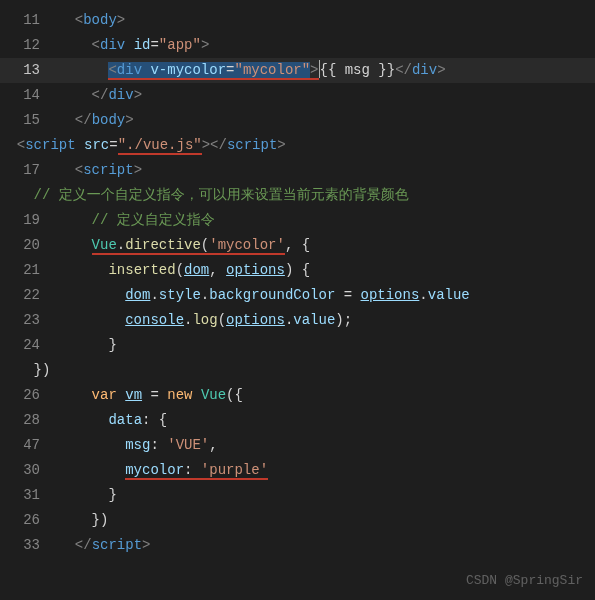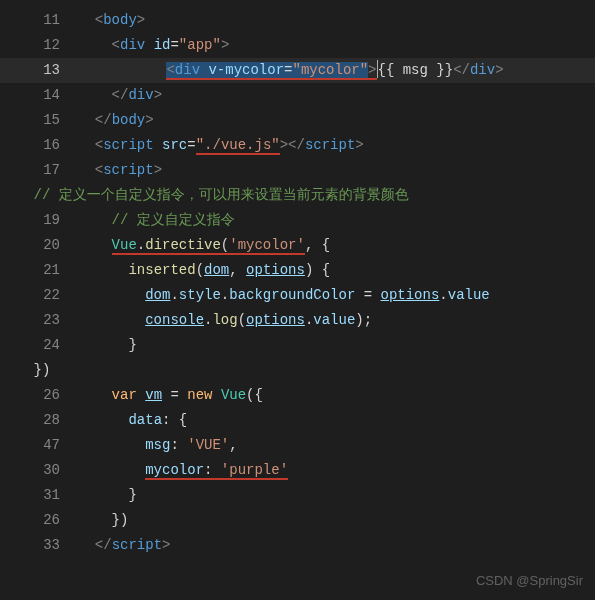--- a/index.html
+++ b/index.html
@@ -22,25 +22,23 @@
     height: 25px;
     line-height: 25px;
     white-space: pre;
   }
   .gutter {
     width: 40px;
     text-align: right;
     color: #858585;
     padding-right: 18px;
     user-select: none;
-    padding-left: 20px;
   }
   .current-line {
     background: #2a2a2a;
-    gap: 38px;
   }
   .current-line .gutter {
     color: #c6c6c6;
   }
   .code {
     flex: 1;
   }
   .tag { color: #808080; }
   .tagname { color: #569cd6; }
   .attr { color: #9cdcfe; }
@@ -67,21 +65,21 @@
     border-bottom: 2px solid #c0392b;
   }
   .underline-red-sm {
     border-bottom: 2px solid #c0392b;
   }
   .watermark {
     position: absolute;
     right: 12px;
     bottom: 12px;
     color: rgba(220,220,220,0.35);
-    font-family: Liberation Sans, sans-serif;
+    font-family: Liberation Mono, monospace;
     font-size: 13px;
   }
 </style>
 </head>
 <body>
 
 <div class="editor">
 
   <div class="line">
     <div class="gutter">11</div>
@@ -102,21 +100,20 @@
     <div class="gutter">14</div>
     <div class="code">    <span class="tag">&lt;/</span><span class="tagname">div</span><span class="tag">&gt;</span></div>
   </div>
 
   <div class="line">
     <div class="gutter">15</div>
     <div class="code">  <span class="tag">&lt;/</span><span class="tagname">body</span><span class="tag">&gt;</span></div>
   </div>
 
   <div class="line">
-    <div class="gutter">16</div>
     <div class="code">  <span class="tag">&lt;</span><span class="tagname">script</span> <span class="attr">src</span><span class="punct">=</span><span class="str underline-red-sm">"./vue.js"</span><span class="tag">&gt;</span><span class="tag">&lt;/</span><span class="tagname">script</span><span class="tag">&gt;</span></div>
   </div>
 
   <div class="line">
     <div class="gutter">17</div>
     <div class="code">  <span class="tag">&lt;</span><span class="tagname">script</span><span class="tag">&gt;</span></div>
   </div>
 
   <div class="line">
     <div class="code">    <span class="comment">// 定义一个自定义指令，可以用来设置当前元素的背景颜色</span></div>

